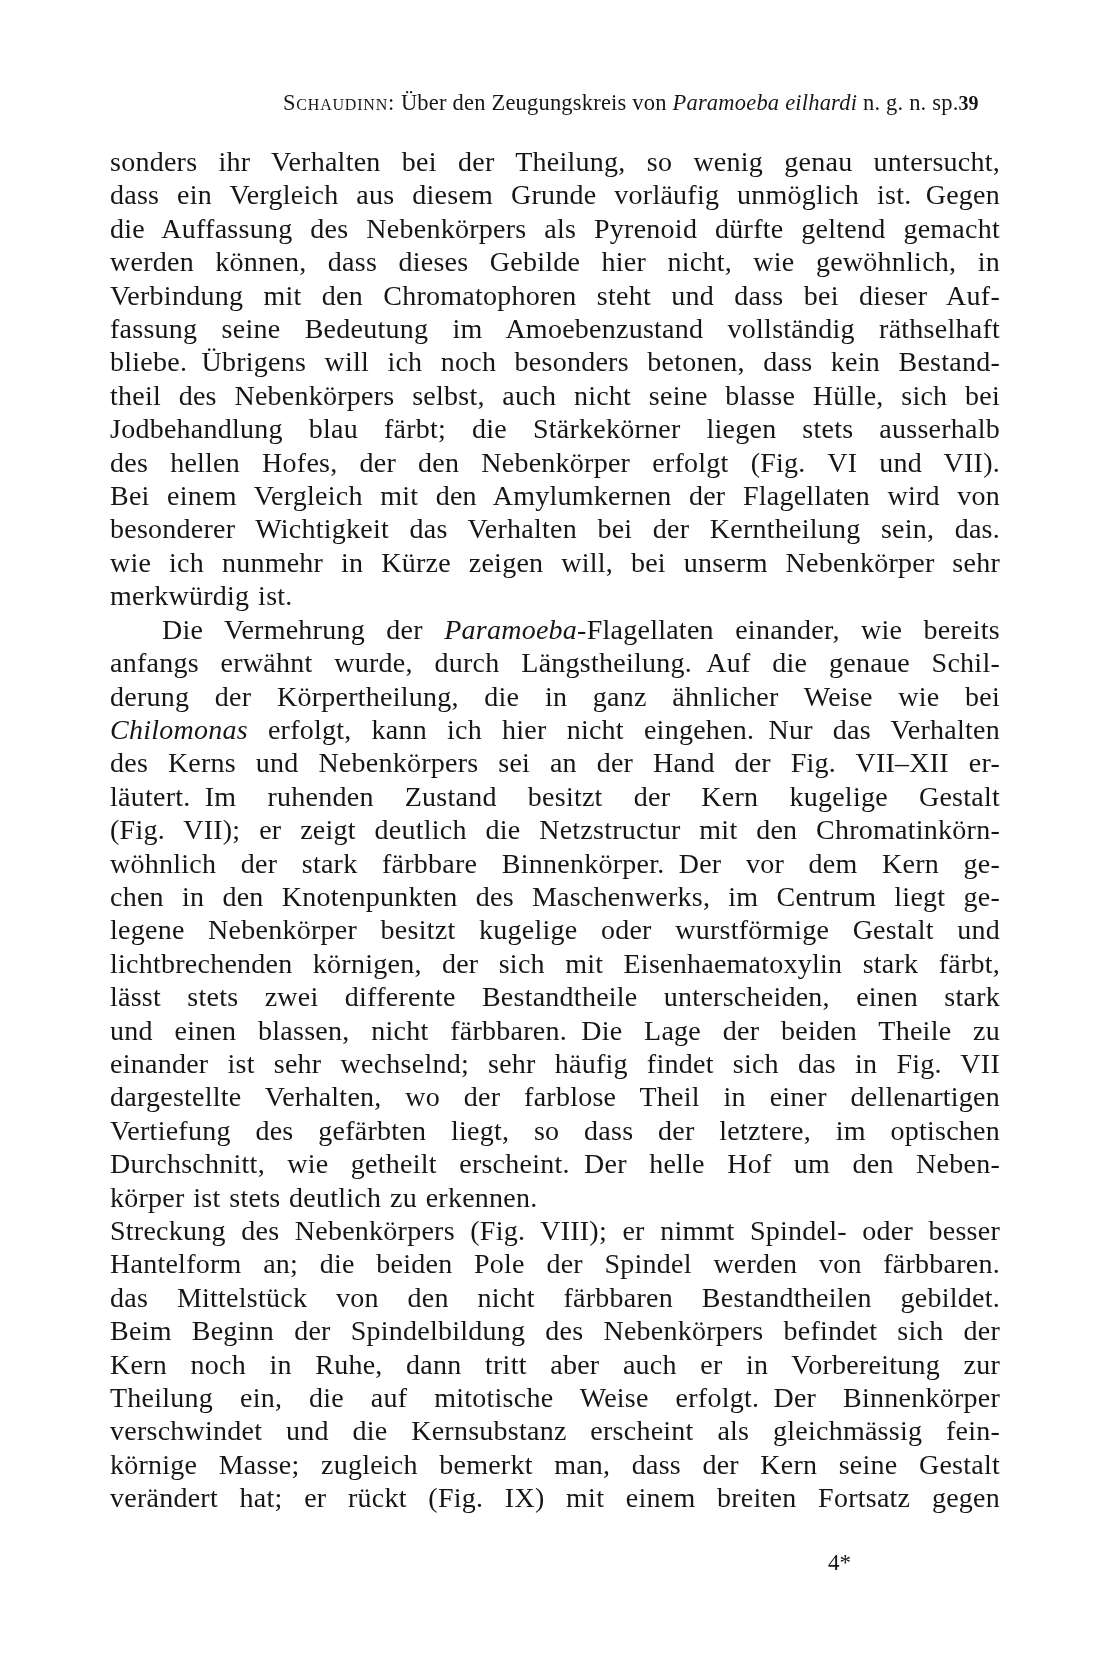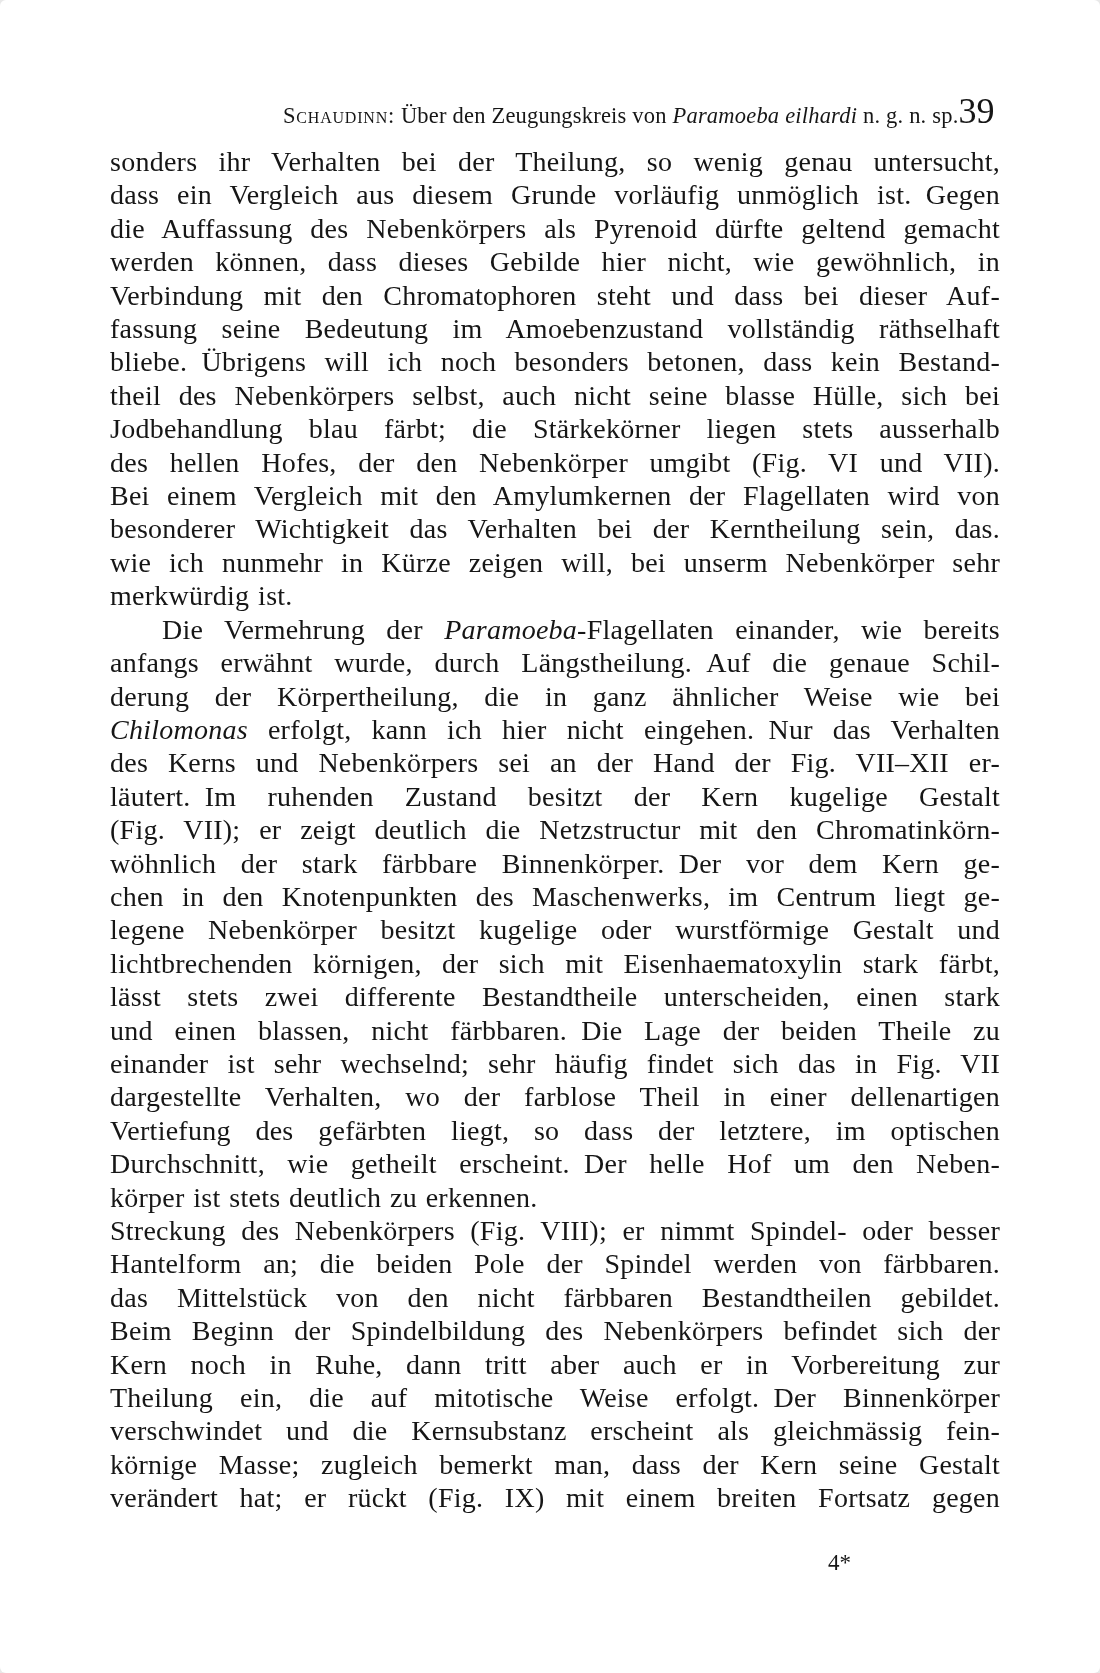--- a/index.html
+++ b/index.html
@@ -5,40 +5,39 @@
   html, body { margin: 0; padding: 0; background: #e8e8e8; }
   .page {
     position: relative;
     width: 1100px;
     height: 1673px;
     background: #ffffff;
     color: #161616;
     font-family: "Liberation Serif", serif;
     overflow: hidden;
     margin: 0 auto;
-    border-radius: 6px;
   }
   .header {
     position: absolute;
     top: 90px;
     left: 283px;
     width: 683px;
     display: flex;
     justify-content: space-between;
     align-items: baseline;
   }
   .header-title {
     font-size: 22.5px;
     letter-spacing: 0.2px;
     white-space: nowrap;
   }
   .smallcaps { font-variant: small-caps; letter-spacing: 0.8px; }
   .page-number {
-    font-size: 36px;
-    font-weight: normal;
+    font-size: 20px;
+    font-weight: bold;
   }
   .text-column {
     position: absolute;
     top: 145px;
     left: 110px;
     width: 890px;
     font-size: 28px;
     line-height: 33.4px;
     letter-spacing: 0.25px;
     word-spacing: 1.5px;
@@ -70,21 +69,21 @@
   <div class="text-column">
       <div class="line"><span>sonders ihr Verhalten bei der Theilung, so wenig genau untersucht,</span></div>
       <div class="line"><span>dass ein Vergleich aus diesem Grunde vorläufig unmöglich ist. Gegen</span></div>
       <div class="line"><span>die Auffassung des Nebenkörpers als Pyrenoid dürfte geltend gemacht</span></div>
       <div class="line"><span>werden können, dass dieses Gebilde hier nicht, wie gewöhnlich, in</span></div>
       <div class="line"><span>Verbindung mit den Chromatophoren steht und dass bei dieser Auf-</span></div>
       <div class="line"><span>fassung seine Bedeutung im Amoebenzustand vollständig räthselhaft</span></div>
       <div class="line"><span>bliebe. Übrigens will ich noch besonders betonen, dass kein Bestand-</span></div>
       <div class="line"><span>theil des Nebenkörpers selbst, auch nicht seine blasse Hülle, sich bei</span></div>
       <div class="line"><span>Jodbehandlung blau färbt; die Stärkekörner liegen stets ausserhalb</span></div>
-      <div class="line"><span>des hellen Hofes, der den Nebenkörper umgibt (Fig. VI und VII).</span></div>
+      <div class="line"><span>des hellen Hofes, der den Nebenkörper erfolgt (Fig. VI und VII).</span></div>
       <div class="line"><span>Bei einem Vergleich mit den Amylumkernen der Flagellaten wird von</span></div>
       <div class="line"><span>besonderer Wichtigkeit das Verhalten bei der Kerntheilung sein, das.</span></div>
       <div class="line"><span>wie ich nunmehr in Kürze zeigen will, bei unserm Nebenkörper sehr</span></div>
       <div class="line flush"><span>merkwürdig ist.</span></div>
       <div class="line indent"><span>Die Vermehrung der </span><i>Paramoeba</i><span>-Flagellaten einander, wie bereits</span></div>
       <div class="line"><span>anfangs erwähnt wurde, durch Längstheilung. Auf die genaue Schil-</span></div>
       <div class="line"><span>derung der Körpertheilung, die in ganz ähnlicher Weise wie bei</span></div>
       <div class="line"><span></span><i>Chilomonas</i><span> erfolgt, kann ich hier nicht eingehen. Nur das Verhalten</span></div>
       <div class="line"><span>des Kerns und Nebenkörpers sei an der Hand der Fig. VII–XII er-</span></div>
       <div class="line"><span>läutert. Im ruhenden Zustand besitzt der Kern kugelige Gestalt</span></div>

